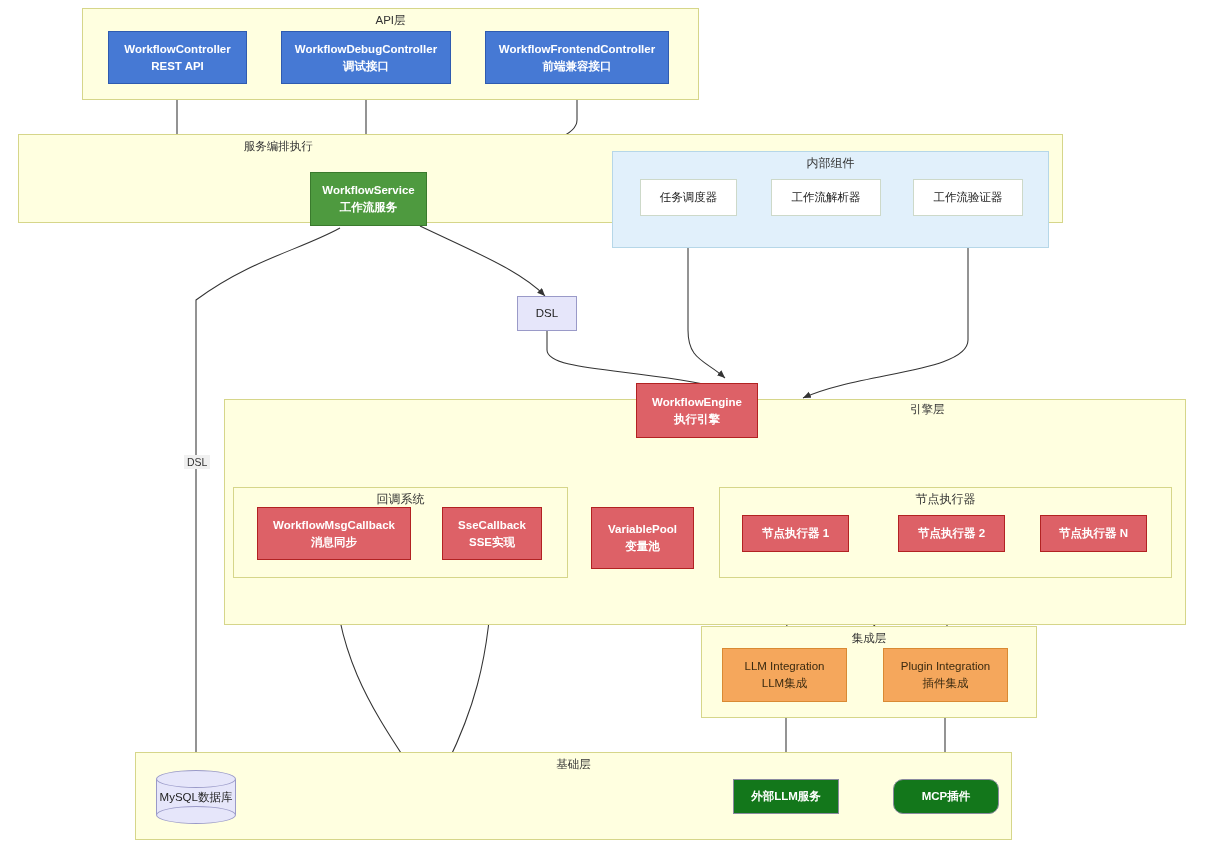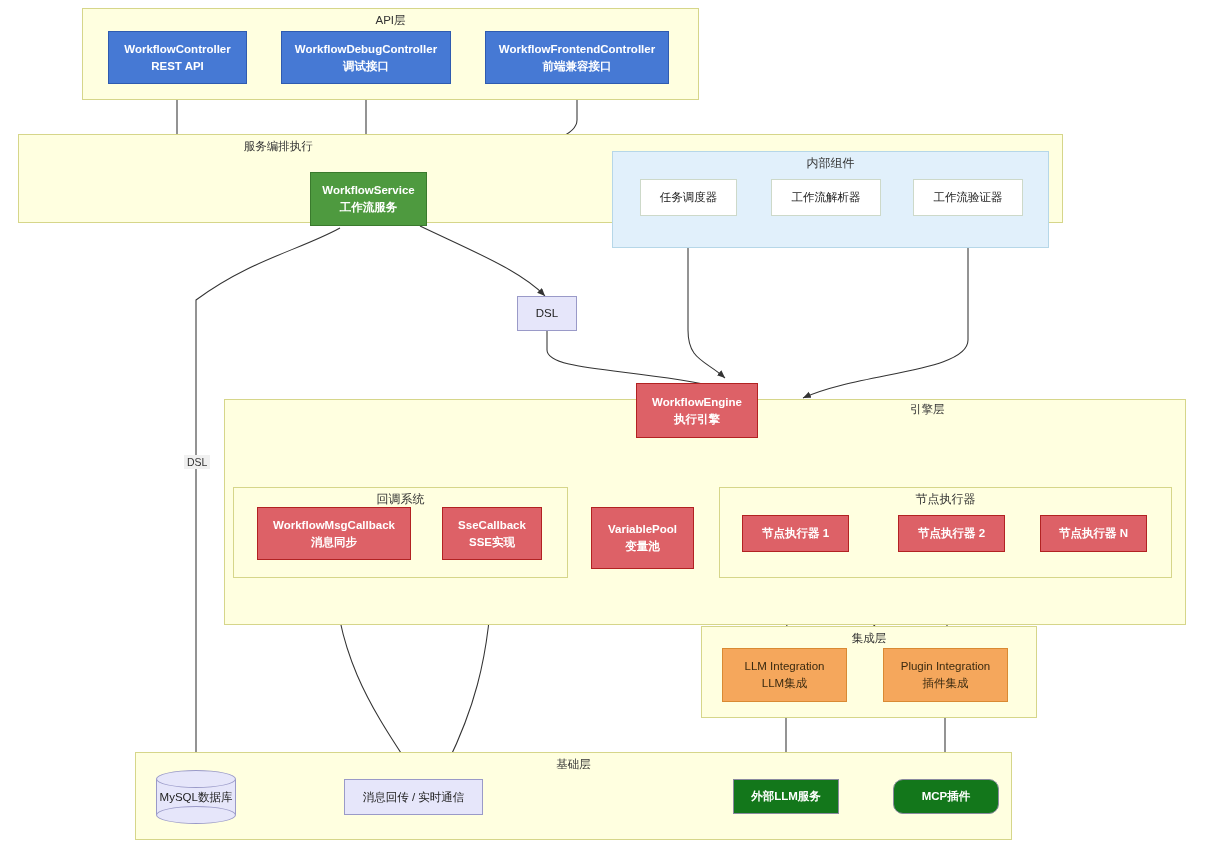--- a/index.html
+++ b/index.html
@@ -210,23 +210,20 @@
     <div class="layer-title">基础层</div>
   </div>
 
   <div class="cyl" style="left:156px;top:770px;width:80px;height:54px;">
     <div class="cyl-body"></div>
     <div class="cyl-bot"></div>
     <div class="cyl-top"></div>
     <div class="cyl-label">MySQL数据库</div>
   </div>
 
-  <div class="node n-lav" style="left:344px;top:779px;width:139px;height:36px;">
-    <span class="l1">消息回传 / 实时通信</span>
-  </div>
 
   <div class="node n-darkgreen" style="left:733px;top:779px;width:106px;height:35px;">
     <span class="l1">外部LLM服务</span>
   </div>
   <div class="node n-darkgreen" style="left:893px;top:779px;width:106px;height:35px;border-radius:10px;">
     <span class="l1">MCP插件</span>
   </div>
 
 </div>
 

